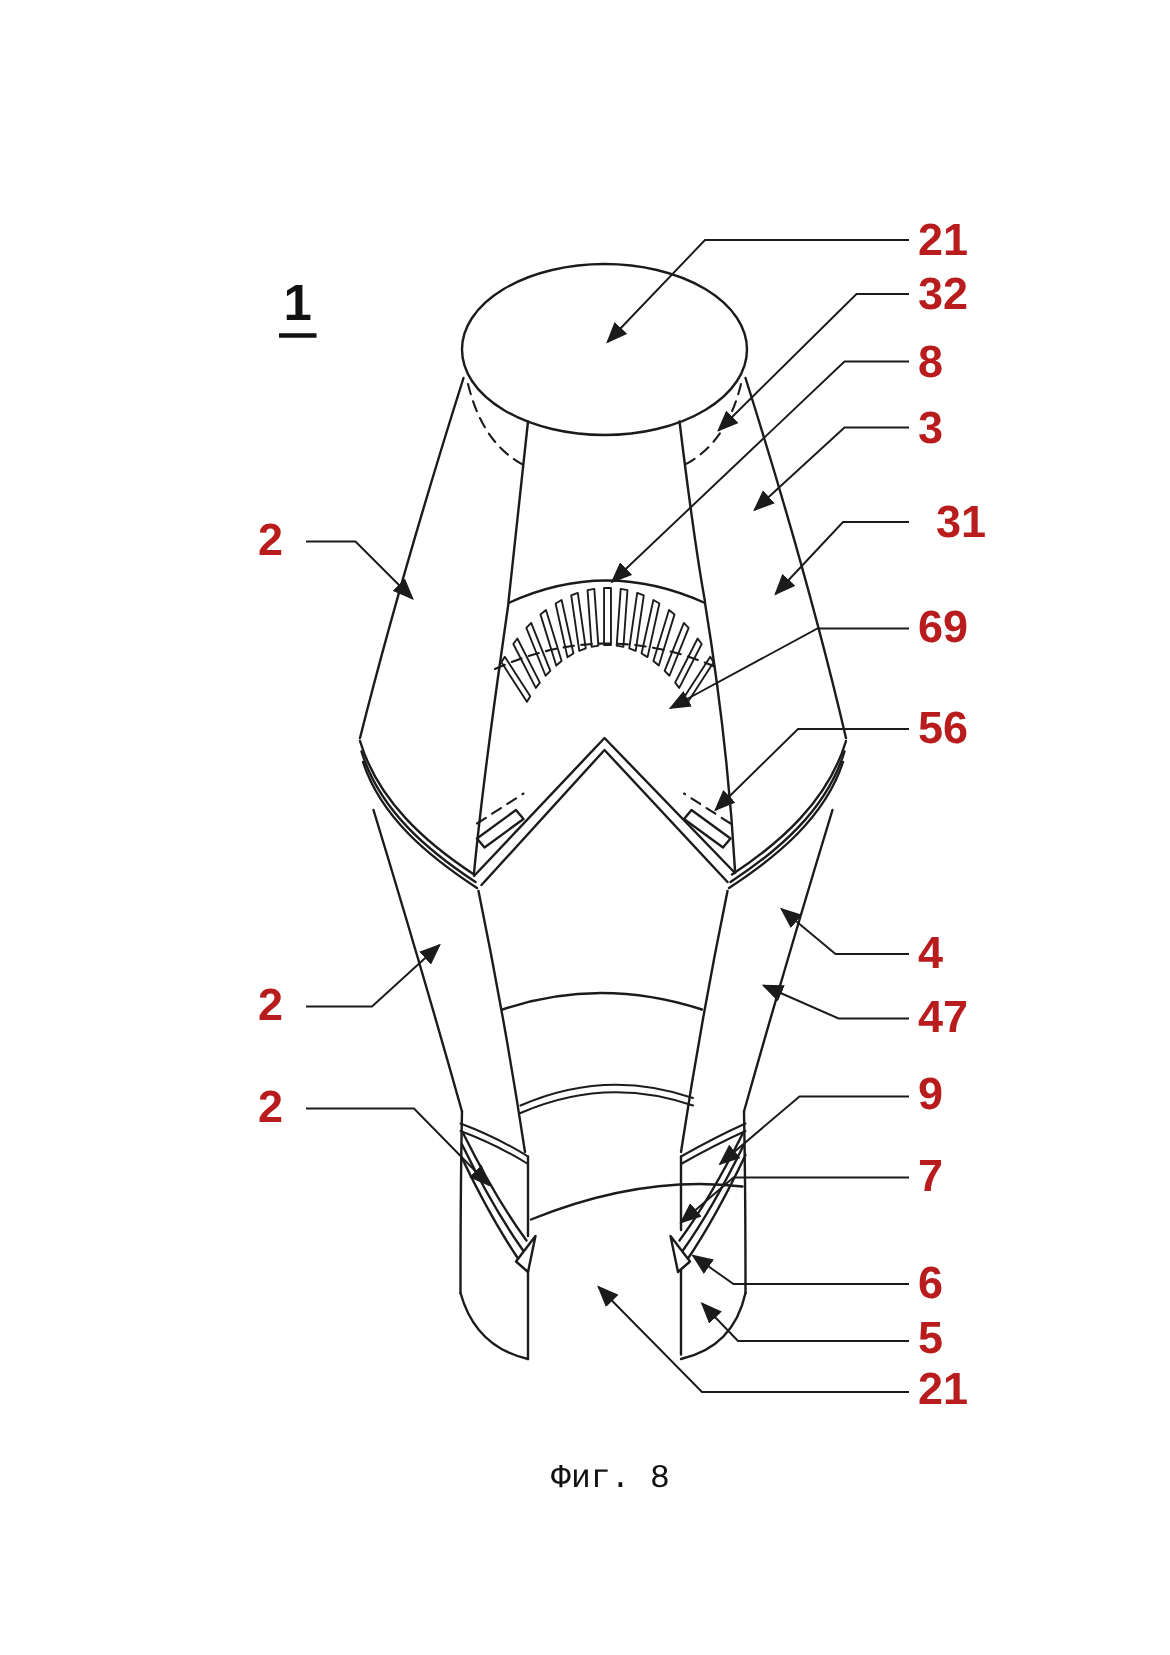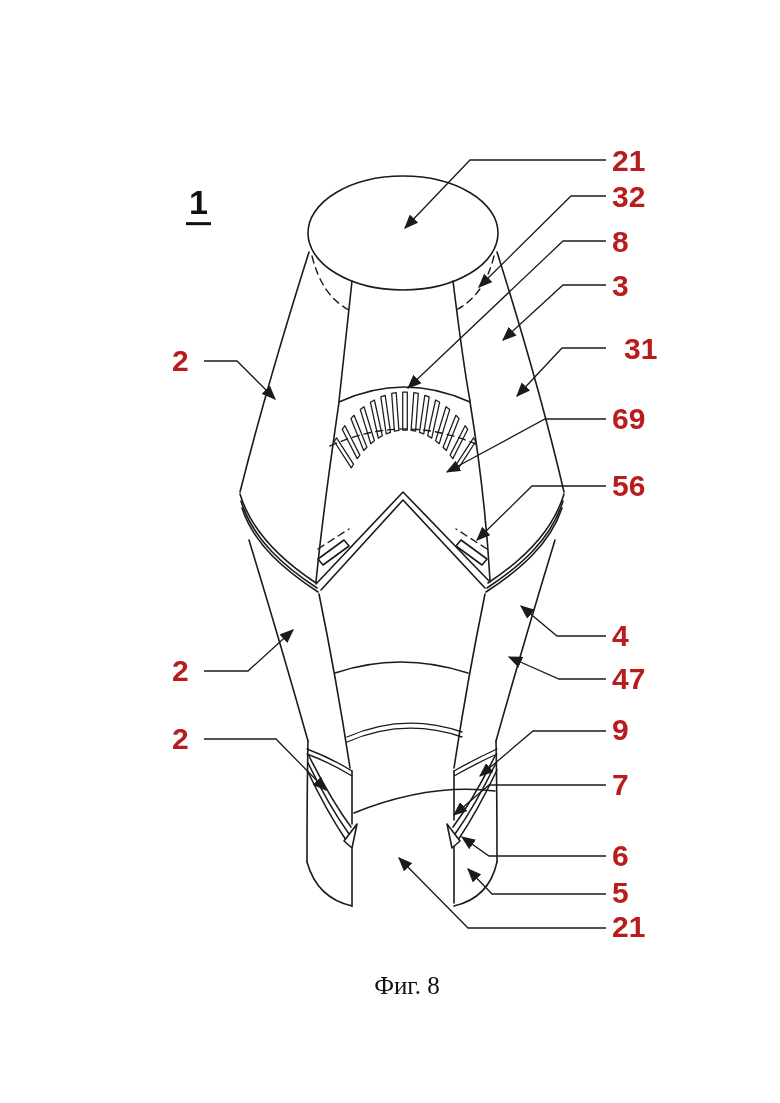--- a/index.html
+++ b/index.html
@@ -28,22 +28,22 @@
   .part-number{
     position:absolute;
     transform:translateY(-50%);
     font-weight:700;font-size:34px;color:#111;
     border-bottom:3px solid #111;
     padding:0 3px 1px 3px;line-height:1.05;
   }
   .caption{
     position:absolute;
     transform:translate(-50%,-50%);
-    font-family:Liberation Serif, serif;
-    font-size:25px;color:#111;white-space:nowrap;
+    font-family:Liberation Mono, monospace;
+    font-size:22px;color:#111;white-space:nowrap;
   }
 </style>
 </head>
 <body>
 
 <div class="stage">
 
   <svg width="780" height="1103" viewBox="0 0 780 1103">
     <defs>
       <marker id="arrow" markerWidth="12" markerHeight="9" refX="10" refY="4.5" orient="auto">

